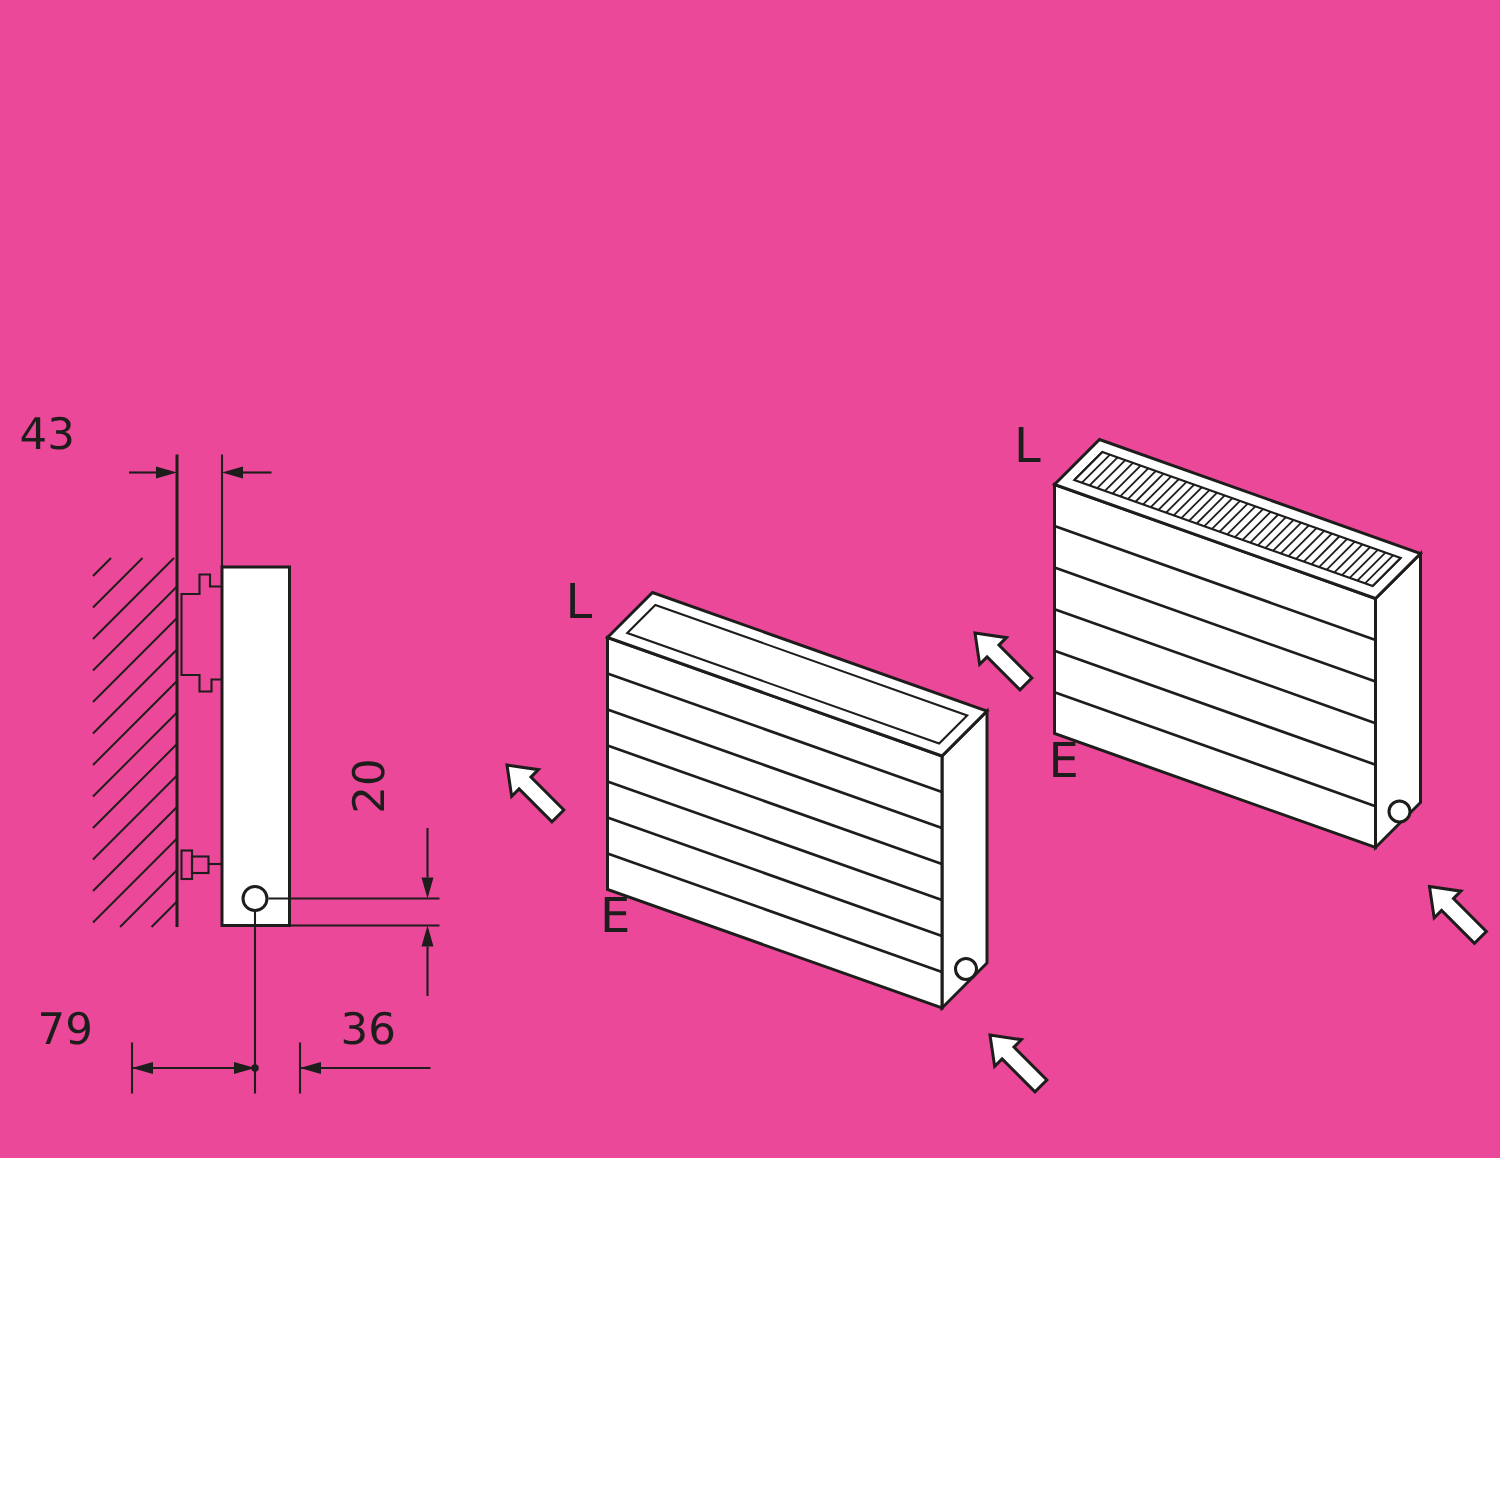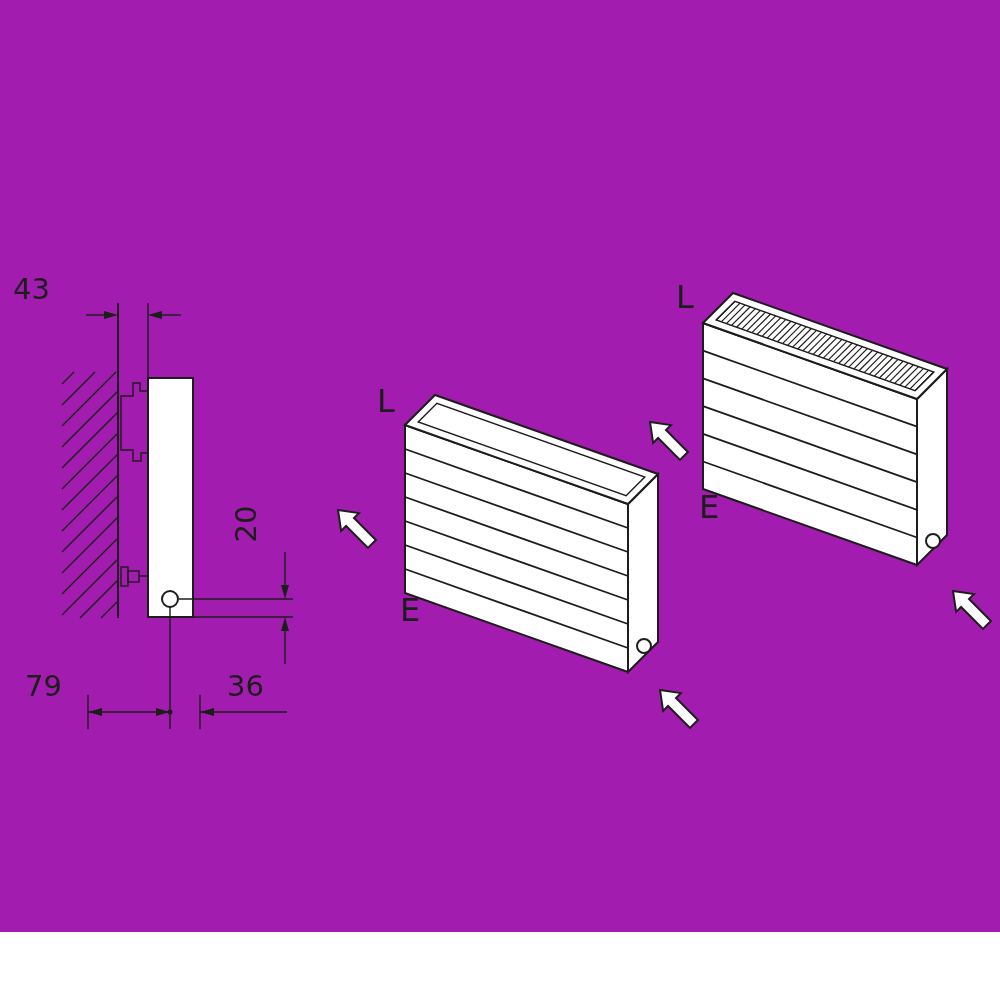--- a/index.html
+++ b/index.html
@@ -1,16 +1,16 @@
 <!DOCTYPE html>
 <html><head>
 <meta charset="utf-8">
 <style>
   html,body { margin:0; padding:0; background:#ffffff; }
-  .stage { position:relative; width:1000px; height:932px; background:#a21caf; overflow:hidden; }
+  .stage { position:relative; width:1000px; height:772px; background:#ec4899; overflow:hidden; }
   svg { display:block; }
   .ln      { stroke:#1d1d1b; fill:none; stroke-width:2; stroke-linejoin:miter; stroke-linecap:butt; }
   .thin    { stroke-width:1.4; }
   .face    { fill:#ffffff; }
   .slats   { stroke-width:1.8; }
   .hatch   { stroke-width:1.3; }
   .grille  { stroke-width:1.2; }
   .fillink { fill:#1d1d1b; stroke:none; }
   .arrow   { fill:#ffffff; stroke:#1d1d1b; stroke-width:2; stroke-linejoin:miter; }
   text     { fill:#1d1d1b; font-family:"DejaVu Sans", "Liberation Sans", sans-serif; }

